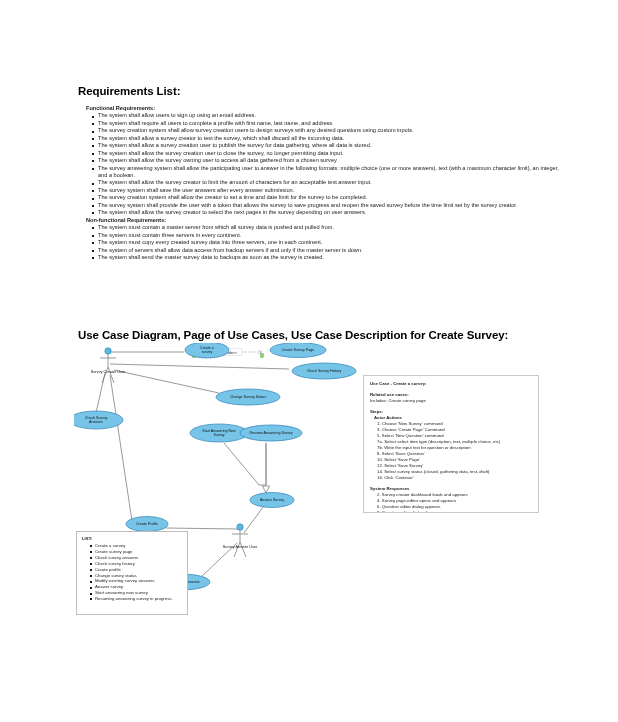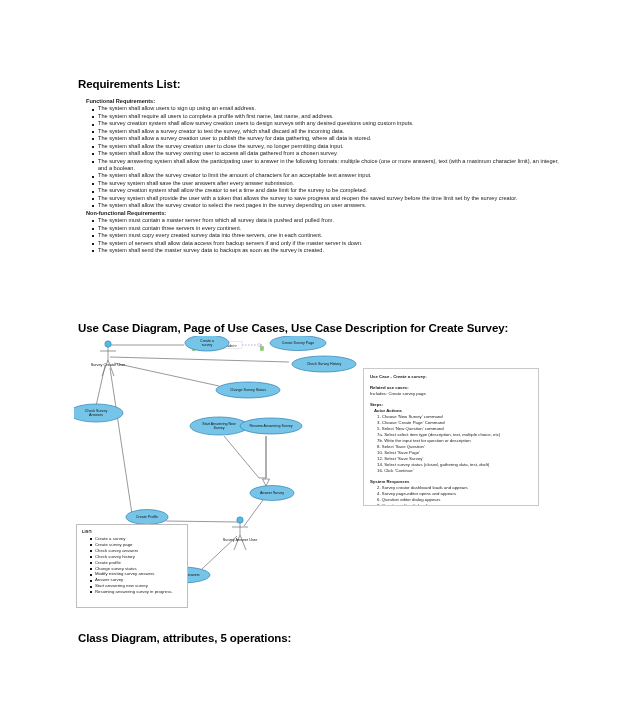--- a/index.html
+++ b/index.html
@@ -12,21 +12,21 @@
     height: 722px;
     position: relative;
     overflow: hidden;
     font-family: "Liberation Sans", sans-serif;
     color: #1a1a1a;
     -webkit-font-smoothing: antialiased;
   }
 
   .page {
     position: absolute;
-    left: 0; top: 0;
+    left: 0; top: 7px;
     width: 618px;
     height: 522px;
     border-radius: 27px;
   }
 
   
   .section-heading {
     position: absolute;
     font-size: 11.5px;
     font-weight: bold;
@@ -380,15 +380,14 @@
     <div class="d-gap"></div>
     <div class="d-sub">System Responses</div>
     <ol id="system-responses-list">
         <li class="d-line d-indent2">2. Survey creator dashboard loads and appears</li>
         <li class="d-line d-indent2">4. Survey page-editor opens and appears</li>
         <li class="d-line d-indent2">6. Question editor dialog appears</li>
         <li class="d-line d-indent2">8. Question editor dialog disappears</li>
       </ol>
   </div>
 
-  <div class="section-heading" id="heading-class">Class Diagram, attributes, 5 operations:</div>
 
 </div>
 
 </body></html>

